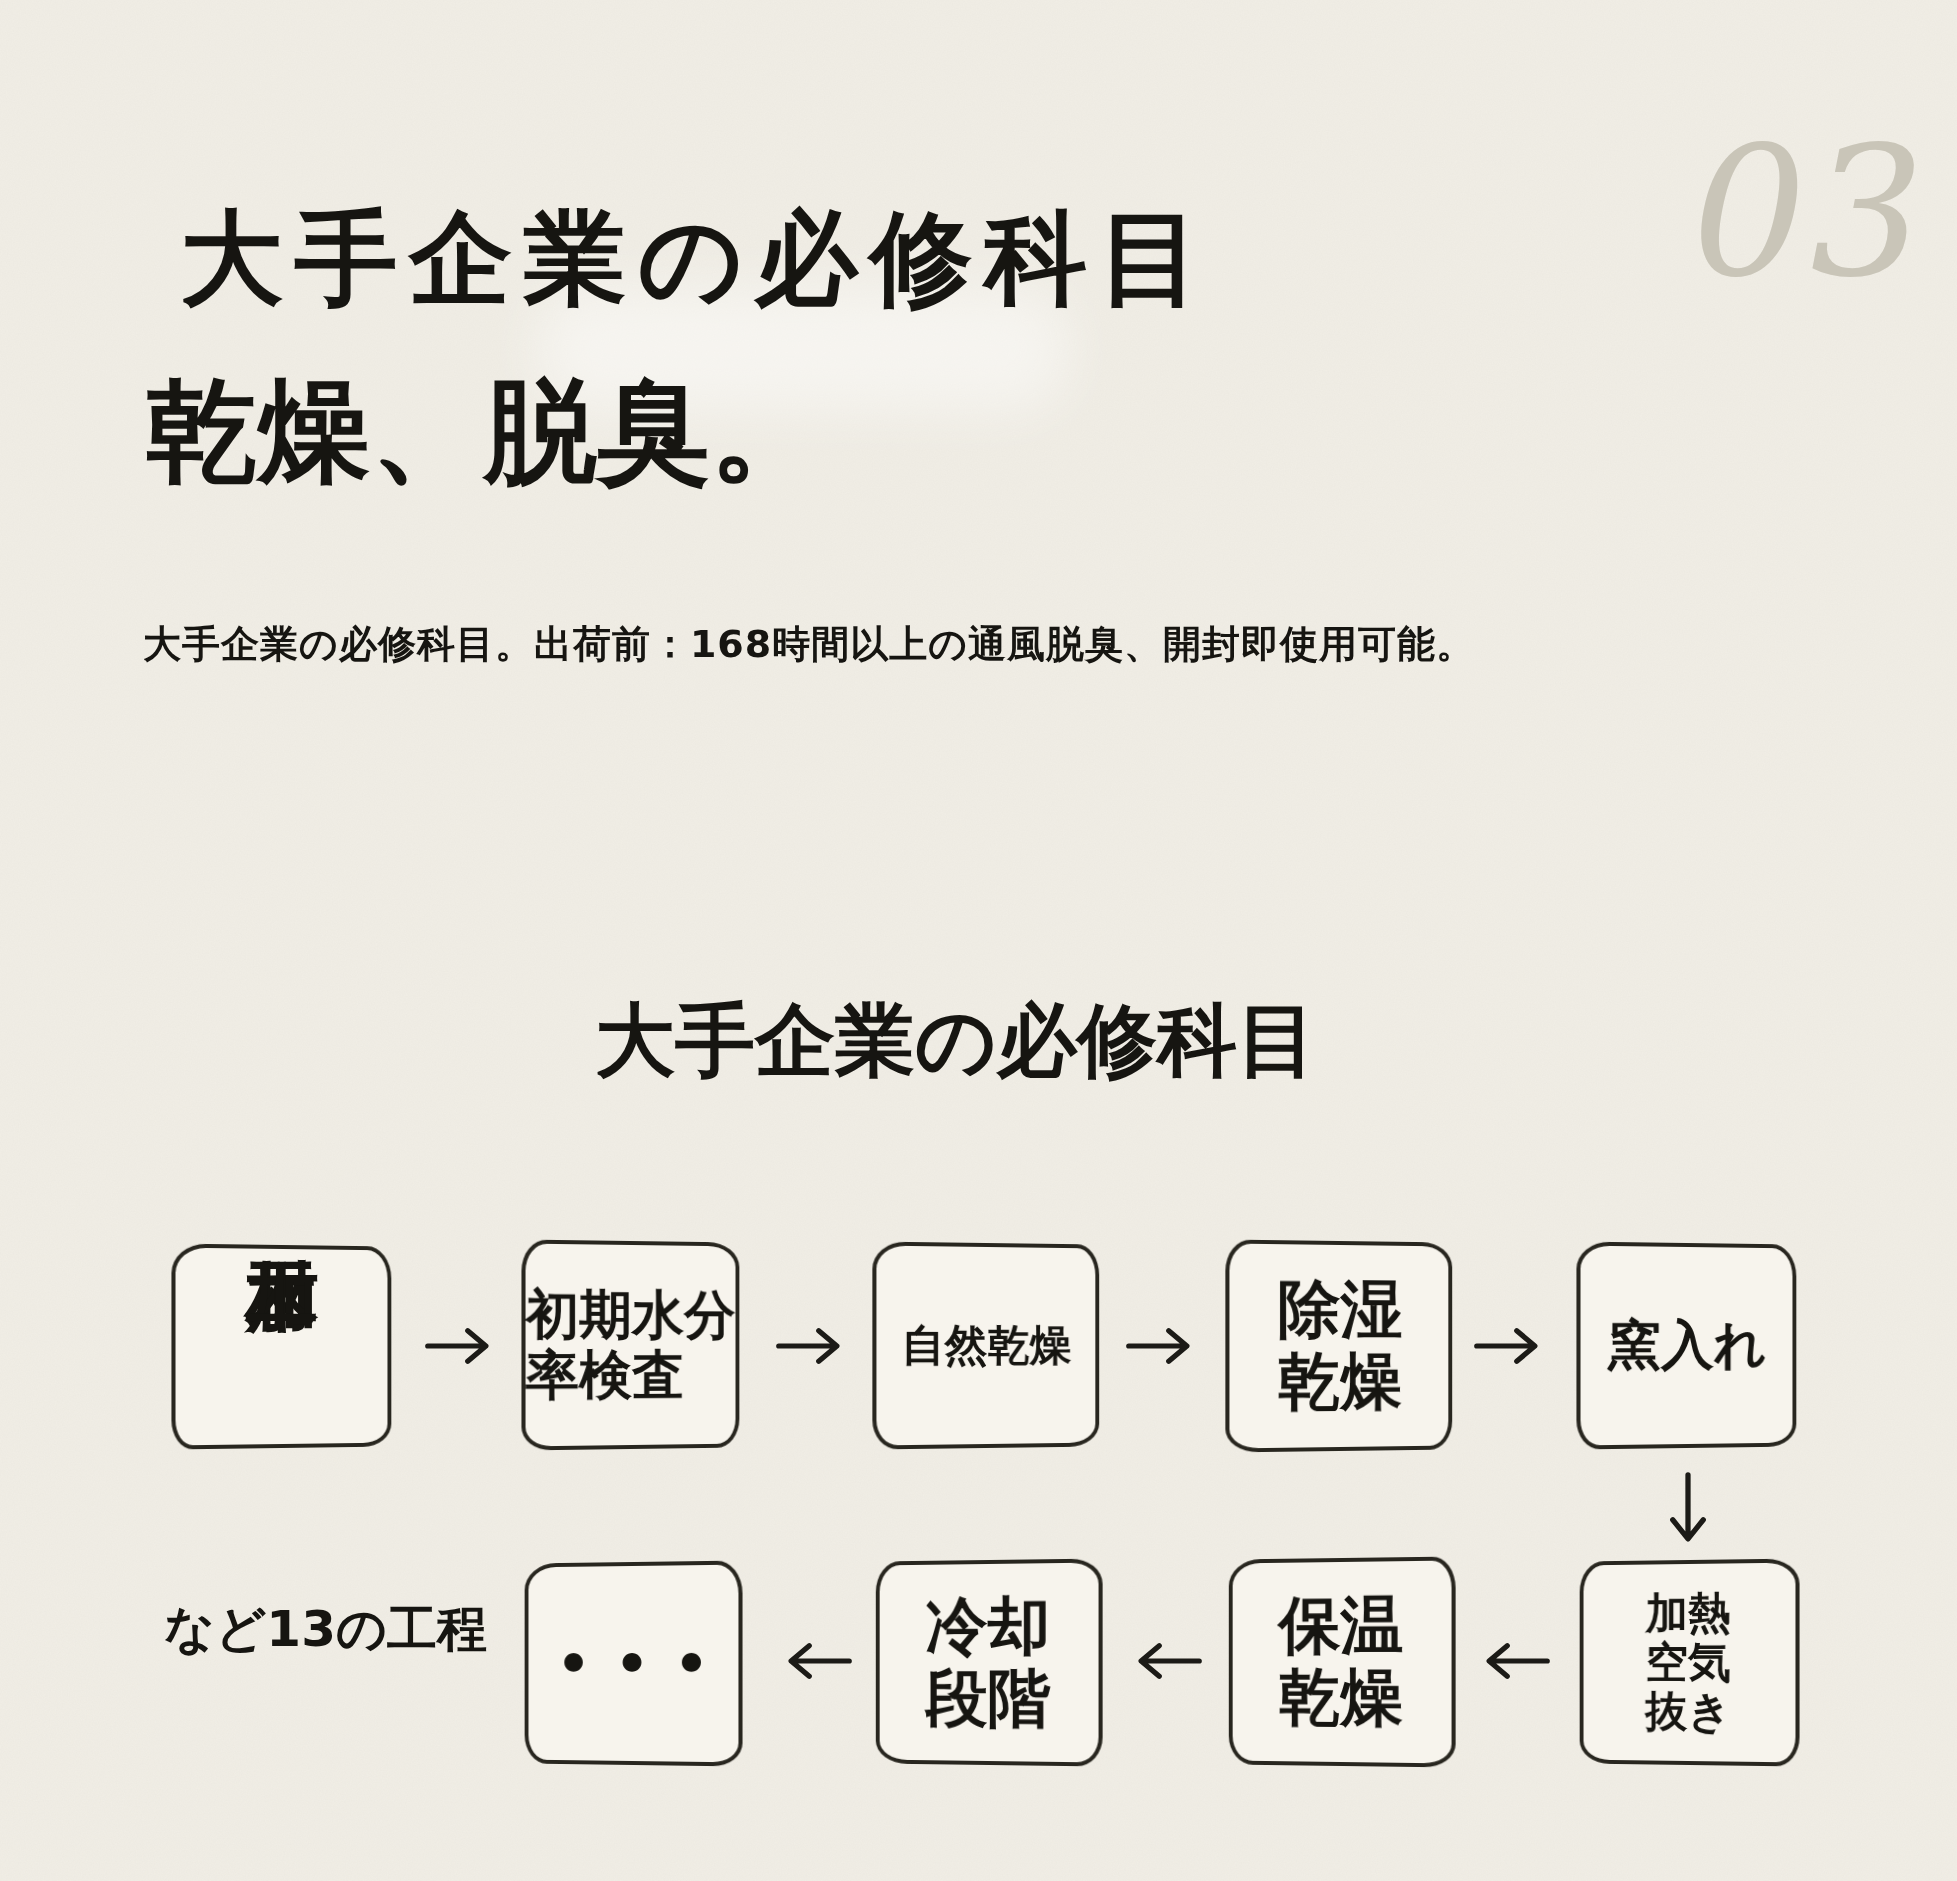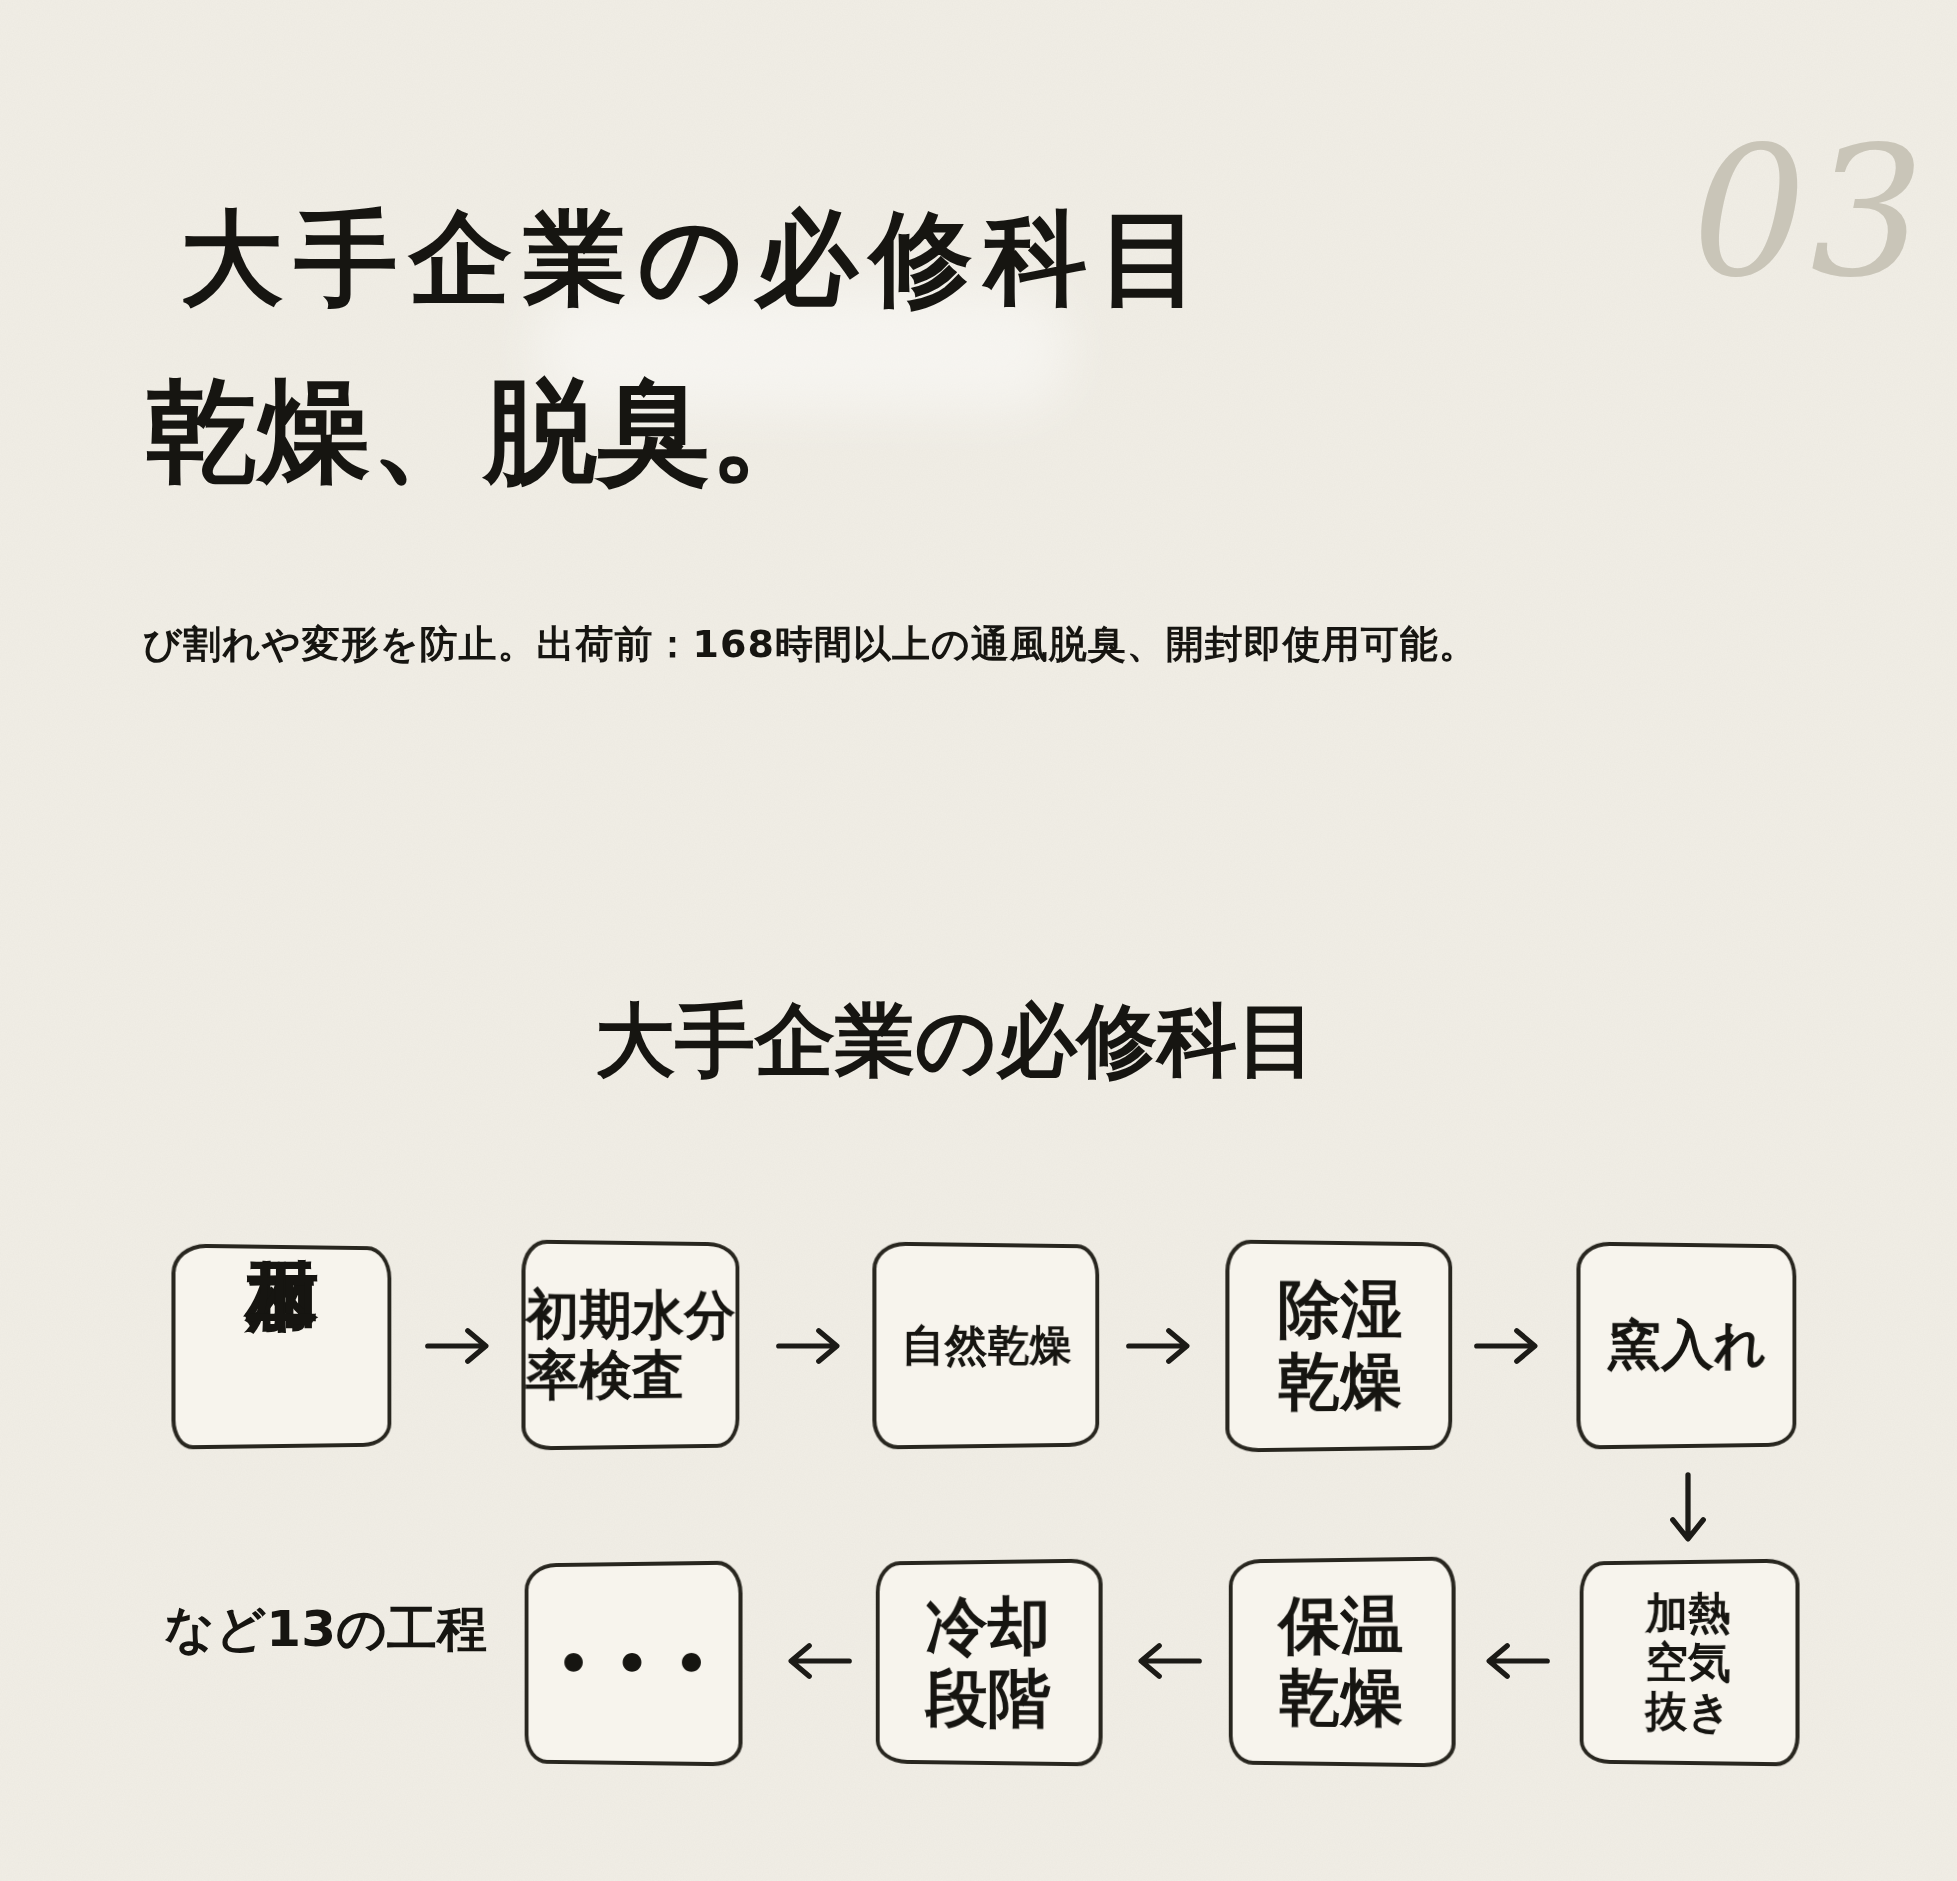--- a/index.html
+++ b/index.html
@@ -166,21 +166,21 @@
     <rect width="2048" height="1968" filter="url(#grainf)"></rect>
   </svg>
 
   <div class="wash"></div>
 
   <div class="eyebrow">大手企業の必修科目</div>
   <div class="page-number">03</div>
   <h1 class="main-title">乾燥、脱臭。</h1>
 
   <div class="intro">
-    <div class="line">び割れや変形を防止。出荷前：168時間以上の通風脱臭、開封即使用可能。</div>
+    <div class="line">大手企業の必修科目。出荷前：168時間以上の通風脱臭、開封即使用可能。</div>
   </div>
 
   <h2 class="section-title">大手企業の必修科目</h2>
 
   <div class="node n1 row1"></div>
   <div class="lumber-label">材木加工</div>
 
   <svg class="arrow a1" width="80" height="46" viewBox="0 0 84 48" xmlns="http://www.w3.org/2000/svg">
     <path d="M5 24 H64 M47 8 L66 24 L47 40" fill="none" stroke="#1c1b17" stroke-width="5.5" stroke-linecap="round" stroke-linejoin="round"></path>
   </svg>

